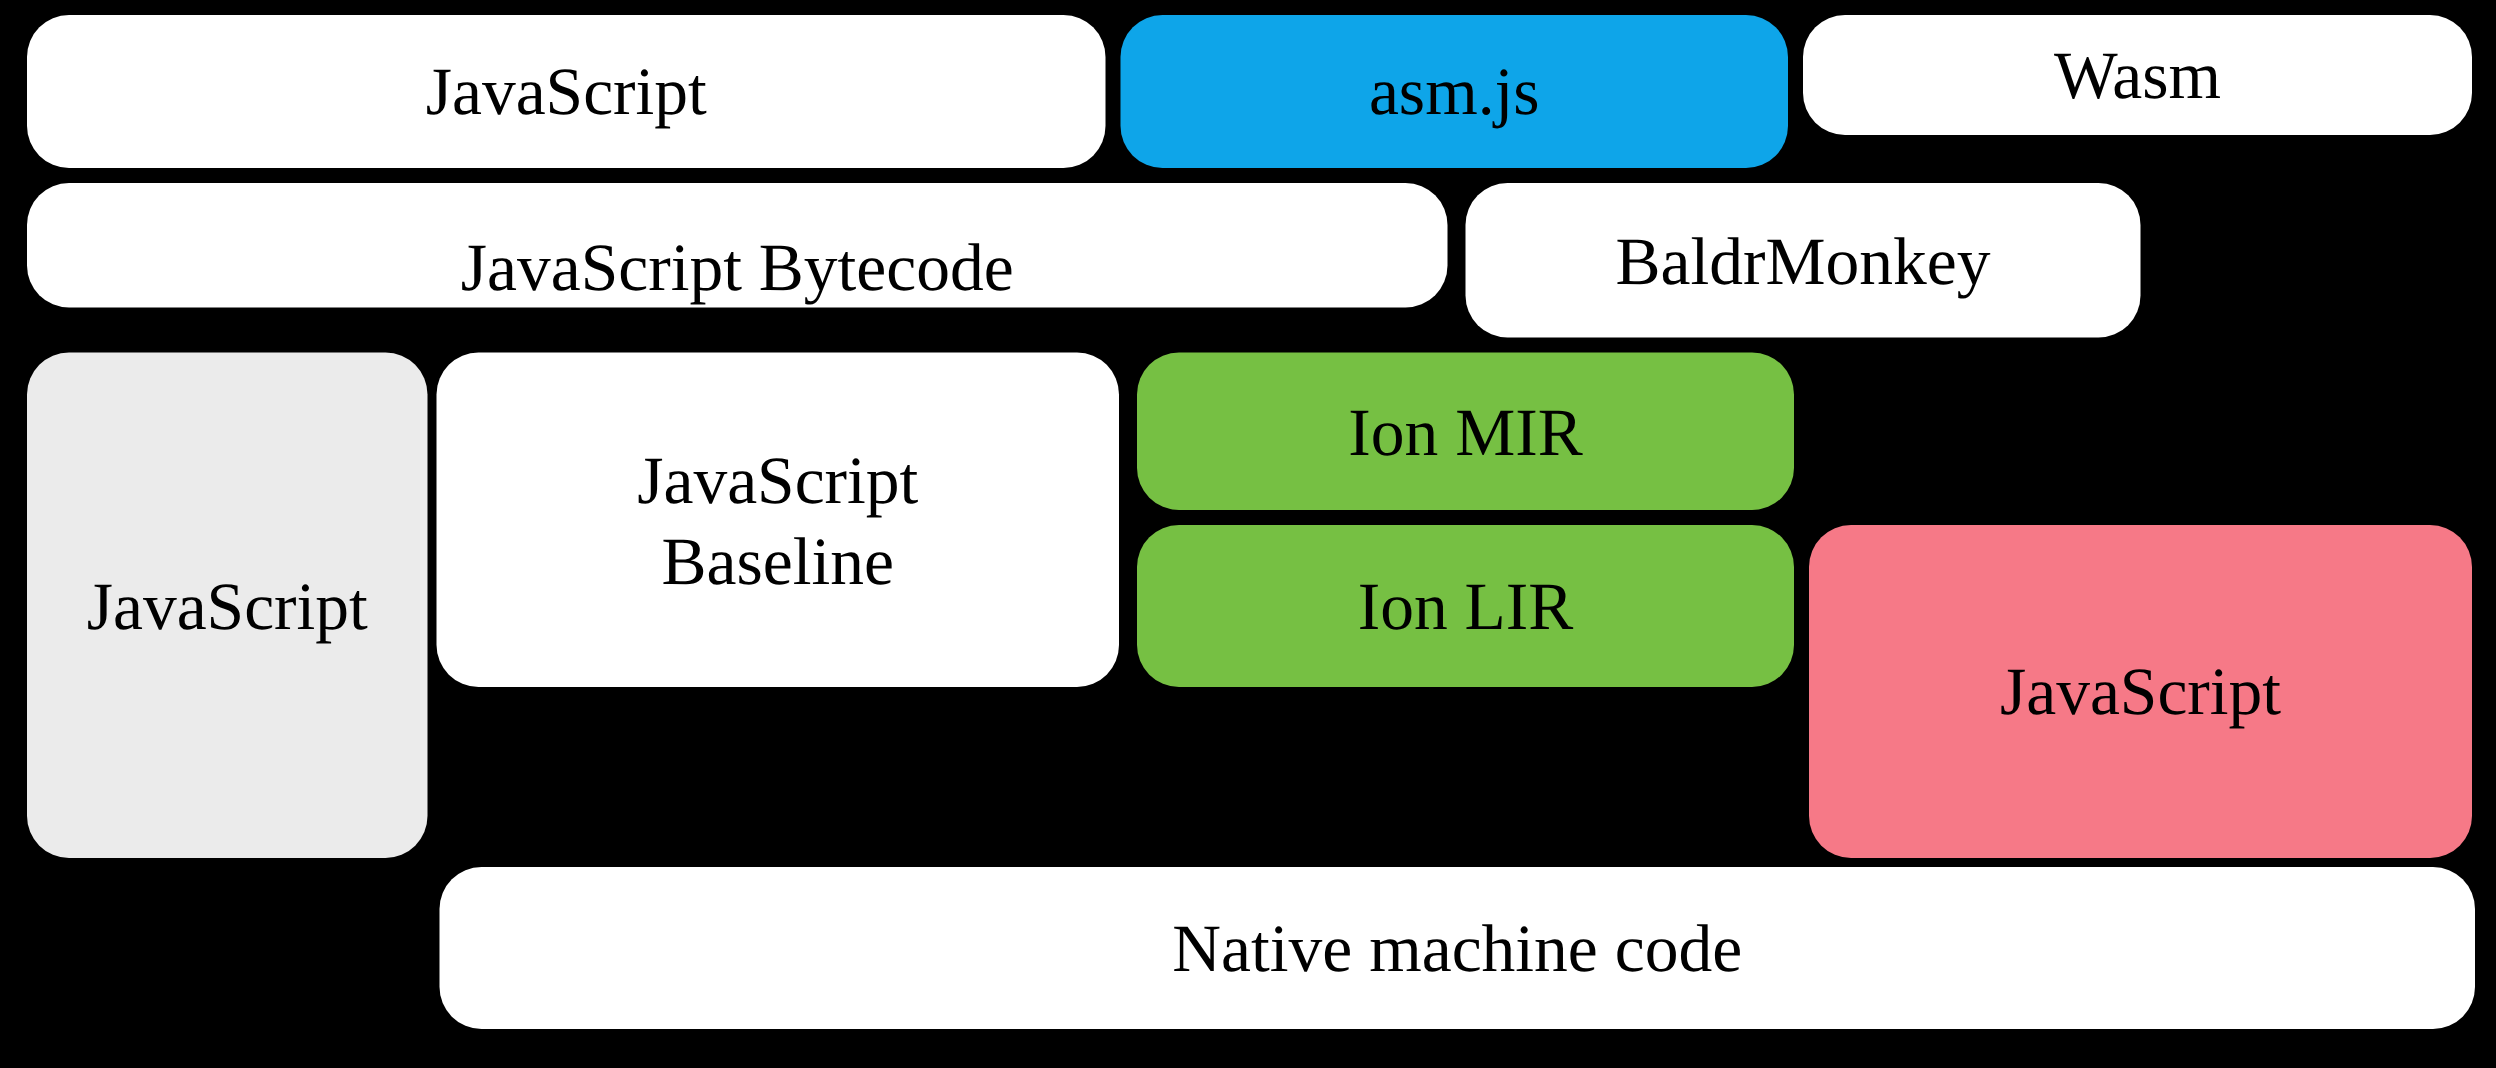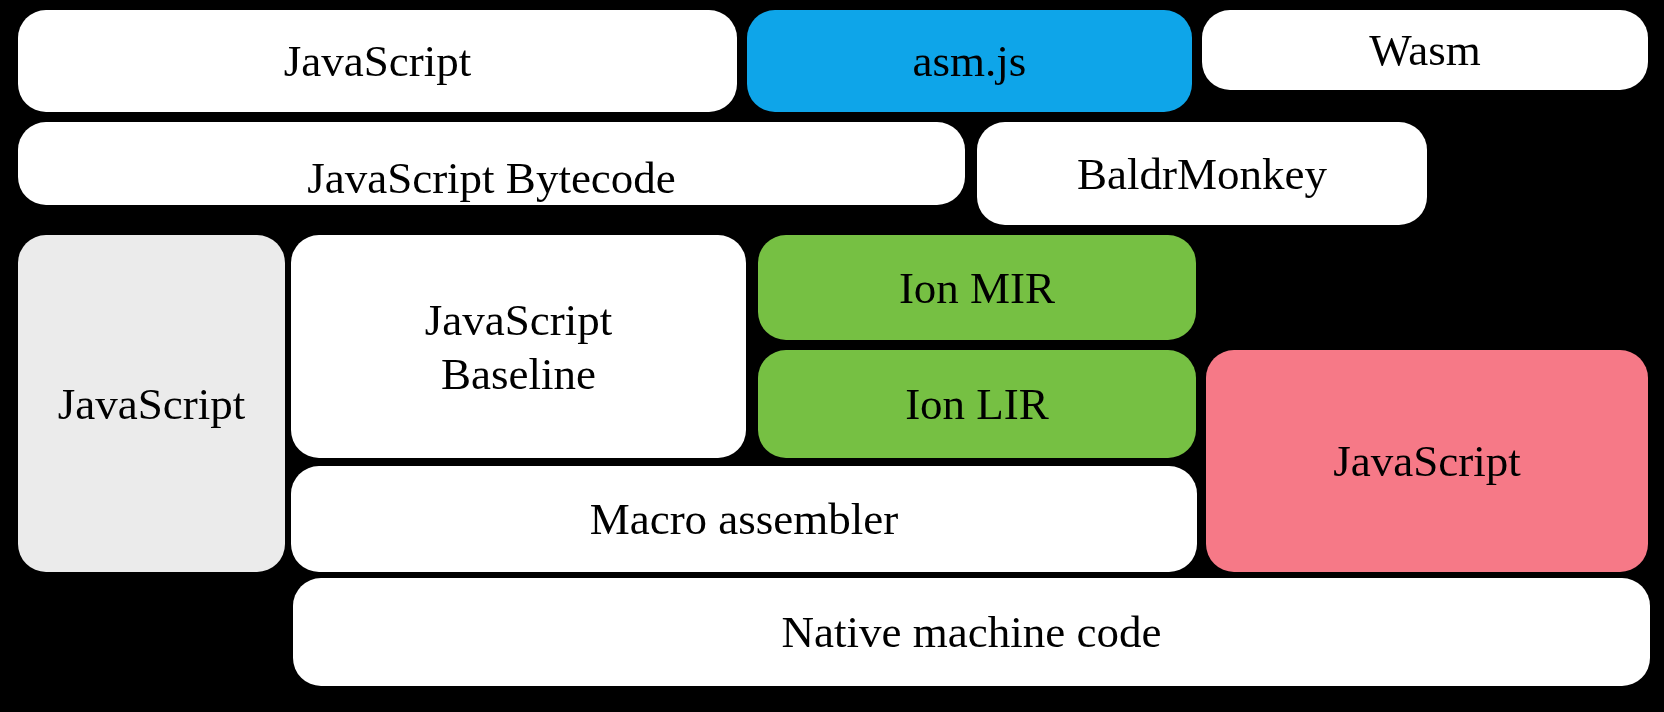--- a/index.html
+++ b/index.html
@@ -84,21 +84,18 @@
   </div>
 
   <div class="box b-lir" style="background-color: rgb(118, 192, 67);">
     <span>Ion LIR</span>
   </div>
 
   <div class="box b-cranelift" style="background-color: rgb(246, 121, 135);">
     <span>JavaScript</span>
   </div>
 
-  <div class="box b-macro" style="background-color: rgb(255, 255, 255);">
-    <span>Macro assembler</span>
-  </div>
 
   <div class="box b-native" style="background-color: rgb(255, 255, 255);">
     <span>Native machine code</span>
   </div>
 
 </div>
 
 </body></html>

